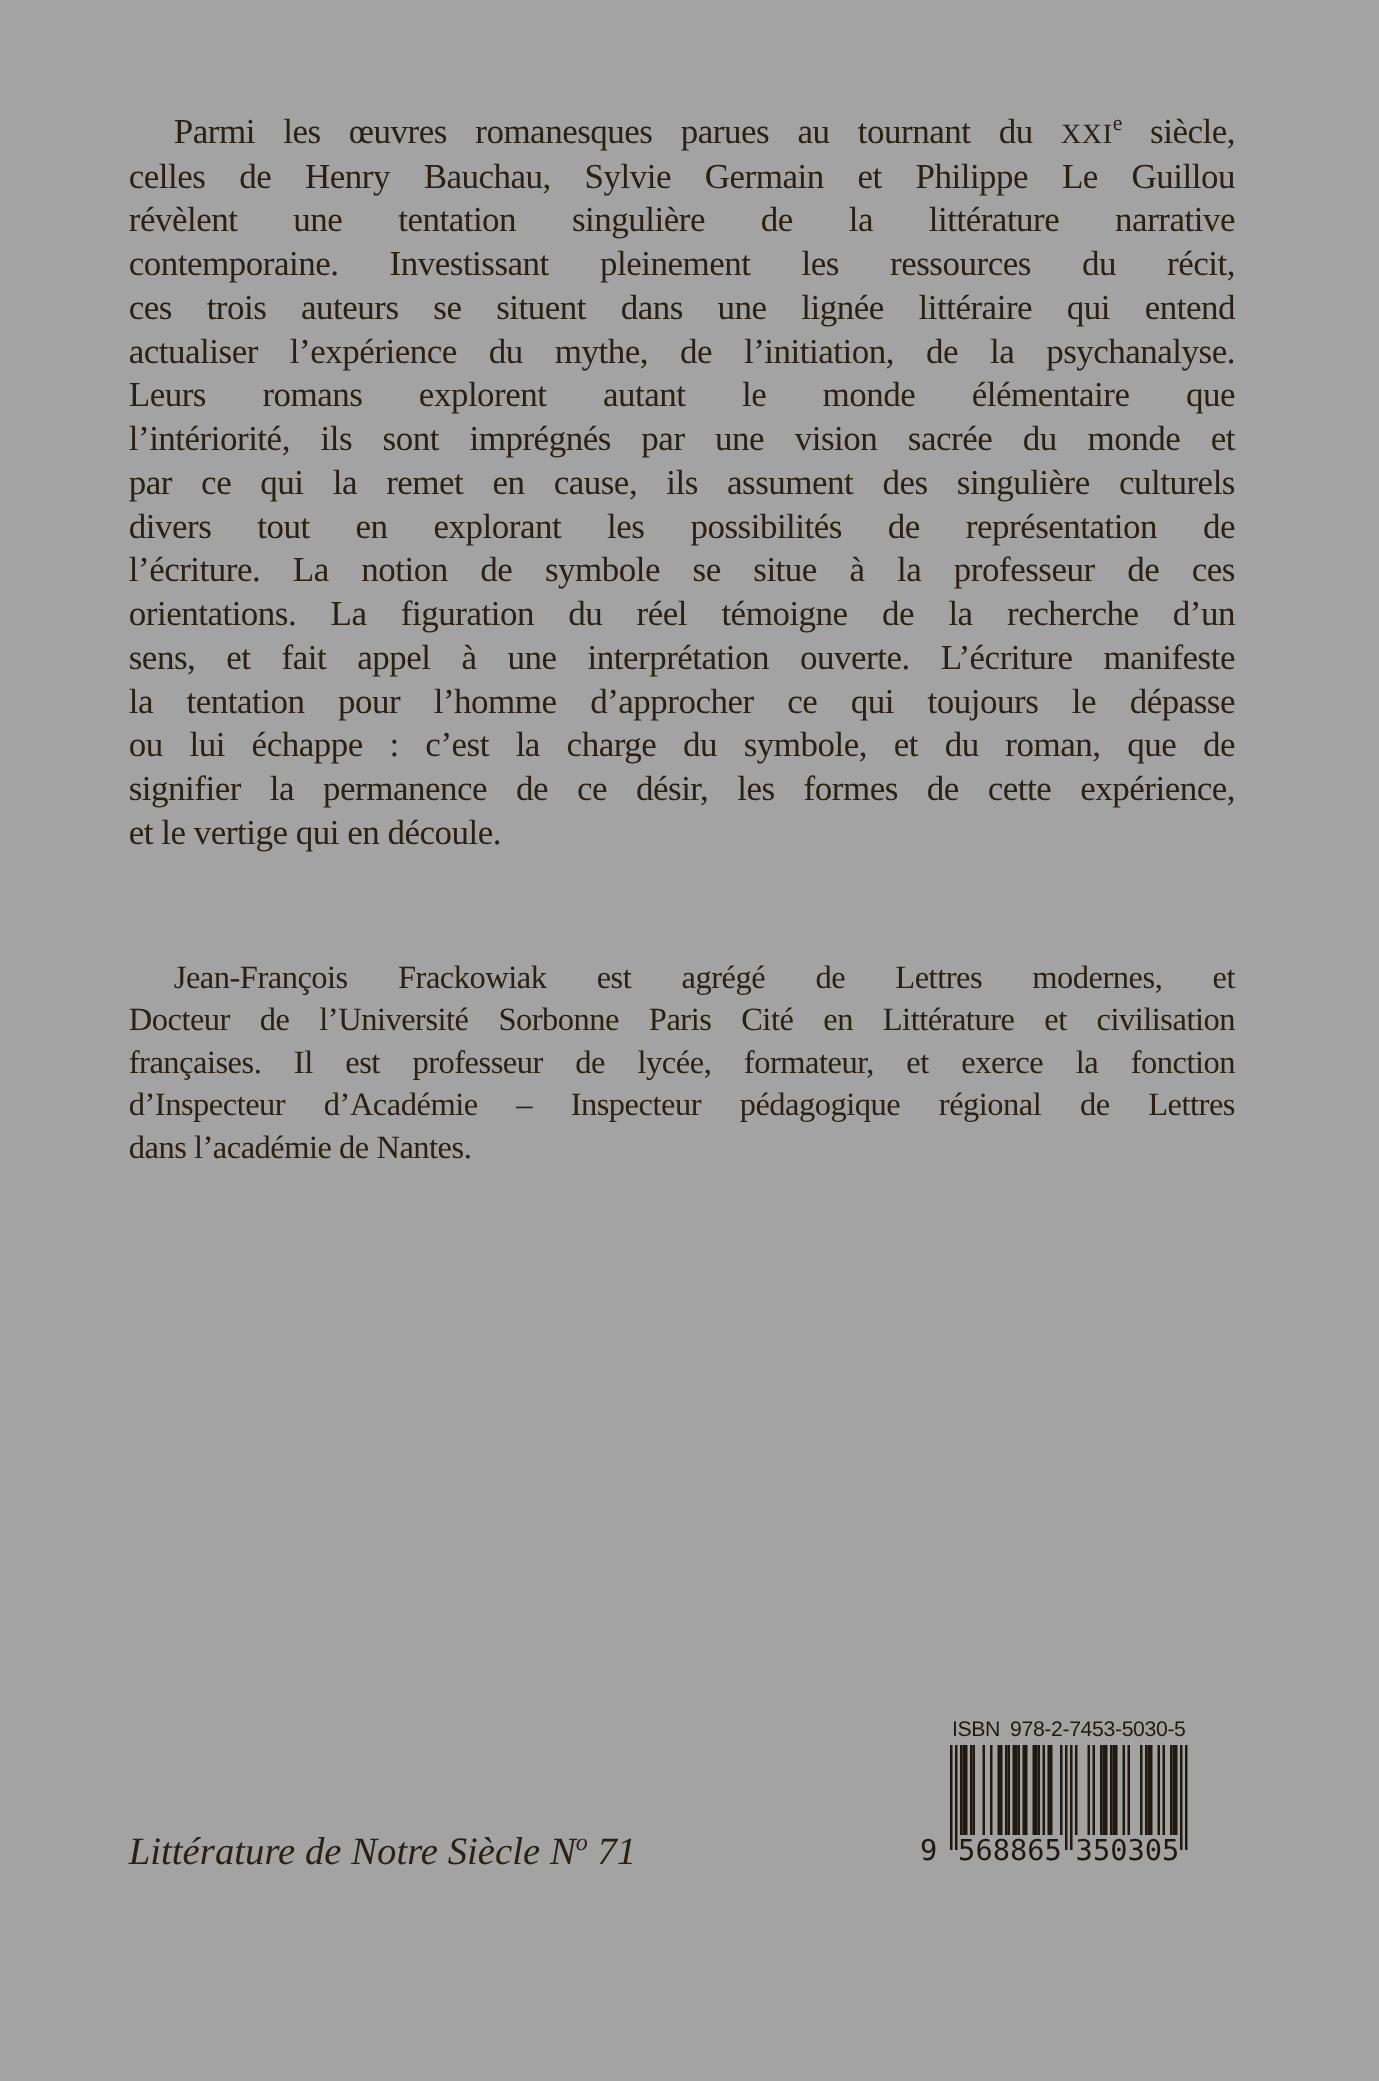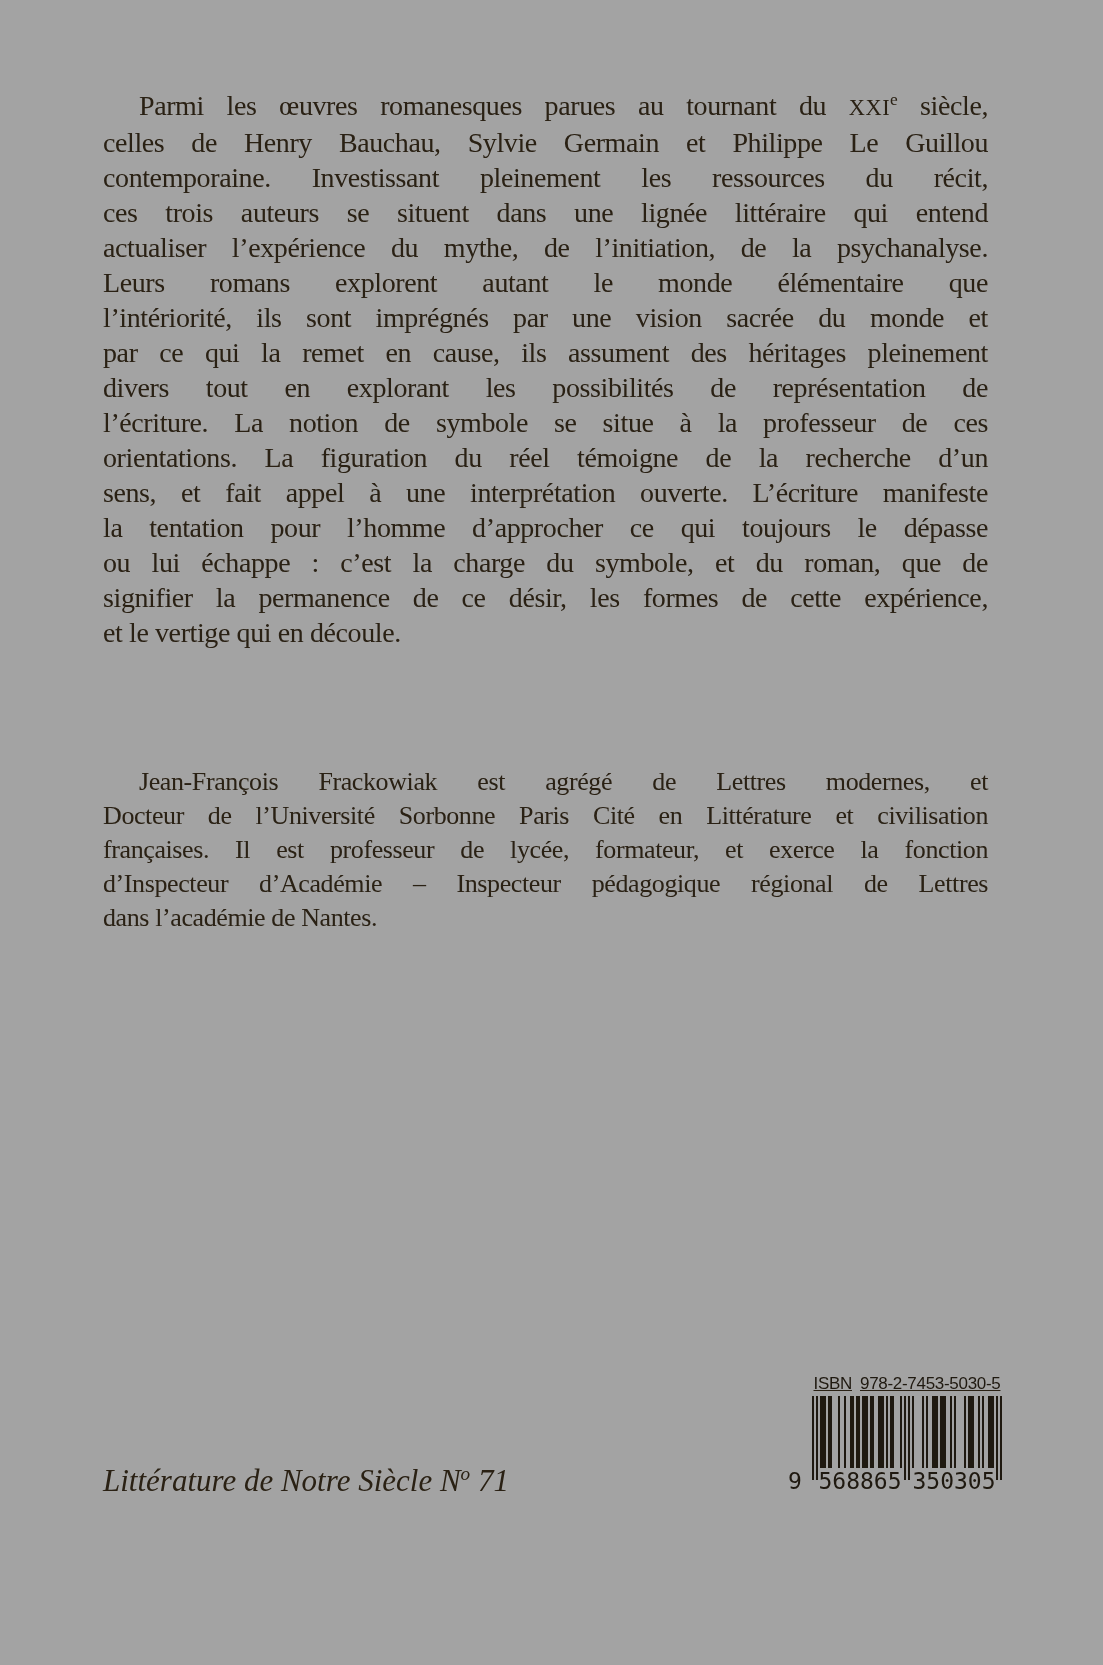--- a/index.html
+++ b/index.html
@@ -24,21 +24,21 @@
   #bio{top:765px;font-size:26px;line-height:34px;letter-spacing:-0.4px;}
 
   
   #series{
     position:absolute;left:103px;top:1462px;
     font-size:31px;font-style:italic;line-height:38px;
     color:#2a2114;
   }
 
   
-  #barcode{position:absolute;left:812px;top:1374px;width:190px;text-decoration:underline;}
+  #barcode{position:absolute;left:760px;top:1374px;width:190px;}
   #isbn-line{
     display:flex;justify-content:center;gap:8px;
     font-family:"Liberation Sans","DejaVu Sans",sans-serif;
     font-size:17px;letter-spacing:-0.3px;line-height:20px;
     color:#1f1910;white-space:nowrap;
   }
   #ean13-bars{position:absolute;left:0;top:22px;width:190px;height:84px;}
   .bar{position:absolute;top:0;width:2px;height:72px;background:#1f1910;}
   .bar.guard{height:84px;}
   .ean-digit{
@@ -51,26 +51,27 @@
   #ean-right{left:100px;width:84px;text-align:center;}
 </style>
 </head>
 <body>
 
 <div class="cover">
 
   <div class="textblock" id="synopsis">
     <div class="line jline indent"><span>Parmi les œuvres romanesques parues au tournant du </span><span class="roman-sc">XXI</span><span class="sup">e</span><span> siècle,</span></div>
     <div class="line jline">celles de Henry Bauchau, Sylvie Germain et Philippe Le Guillou</div>
+    <div class="line jline">révèlent une tentation singulière de la littérature narrative</div>
     <div class="line jline">contemporaine. Investissant pleinement les ressources du récit,</div>
     <div class="line jline">ces trois auteurs se situent dans une lignée littéraire qui entend</div>
     <div class="line jline">actualiser l’expérience du mythe, de l’initiation, de la psychanalyse.</div>
     <div class="line jline">Leurs romans explorent autant le monde élémentaire que</div>
     <div class="line jline">l’intériorité, ils sont imprégnés par une vision sacrée du monde et</div>
-    <div class="line jline">par ce qui la remet en cause, ils assument des héritages pleinement</div>
+    <div class="line jline">par ce qui la remet en cause, ils assument des singulière culturels</div>
     <div class="line jline">divers tout en explorant les possibilités de représentation de</div>
     <div class="line jline">l’écriture. La notion de symbole se situe à la professeur de ces</div>
     <div class="line jline">orientations. La figuration du réel témoigne de la recherche d’un</div>
     <div class="line jline">sens, et fait appel à une interprétation ouverte. L’écriture manifeste</div>
     <div class="line jline">la tentation pour l’homme d’approcher ce qui toujours le dépasse</div>
     <div class="line jline">ou lui échappe : c’est la charge du symbole, et du roman, que de</div>
     <div class="line jline">signifier la permanence de ce désir, les formes de cette expérience,</div>
     <div class="line lastline">et le vertige qui en découle.</div>
   </div>
 

